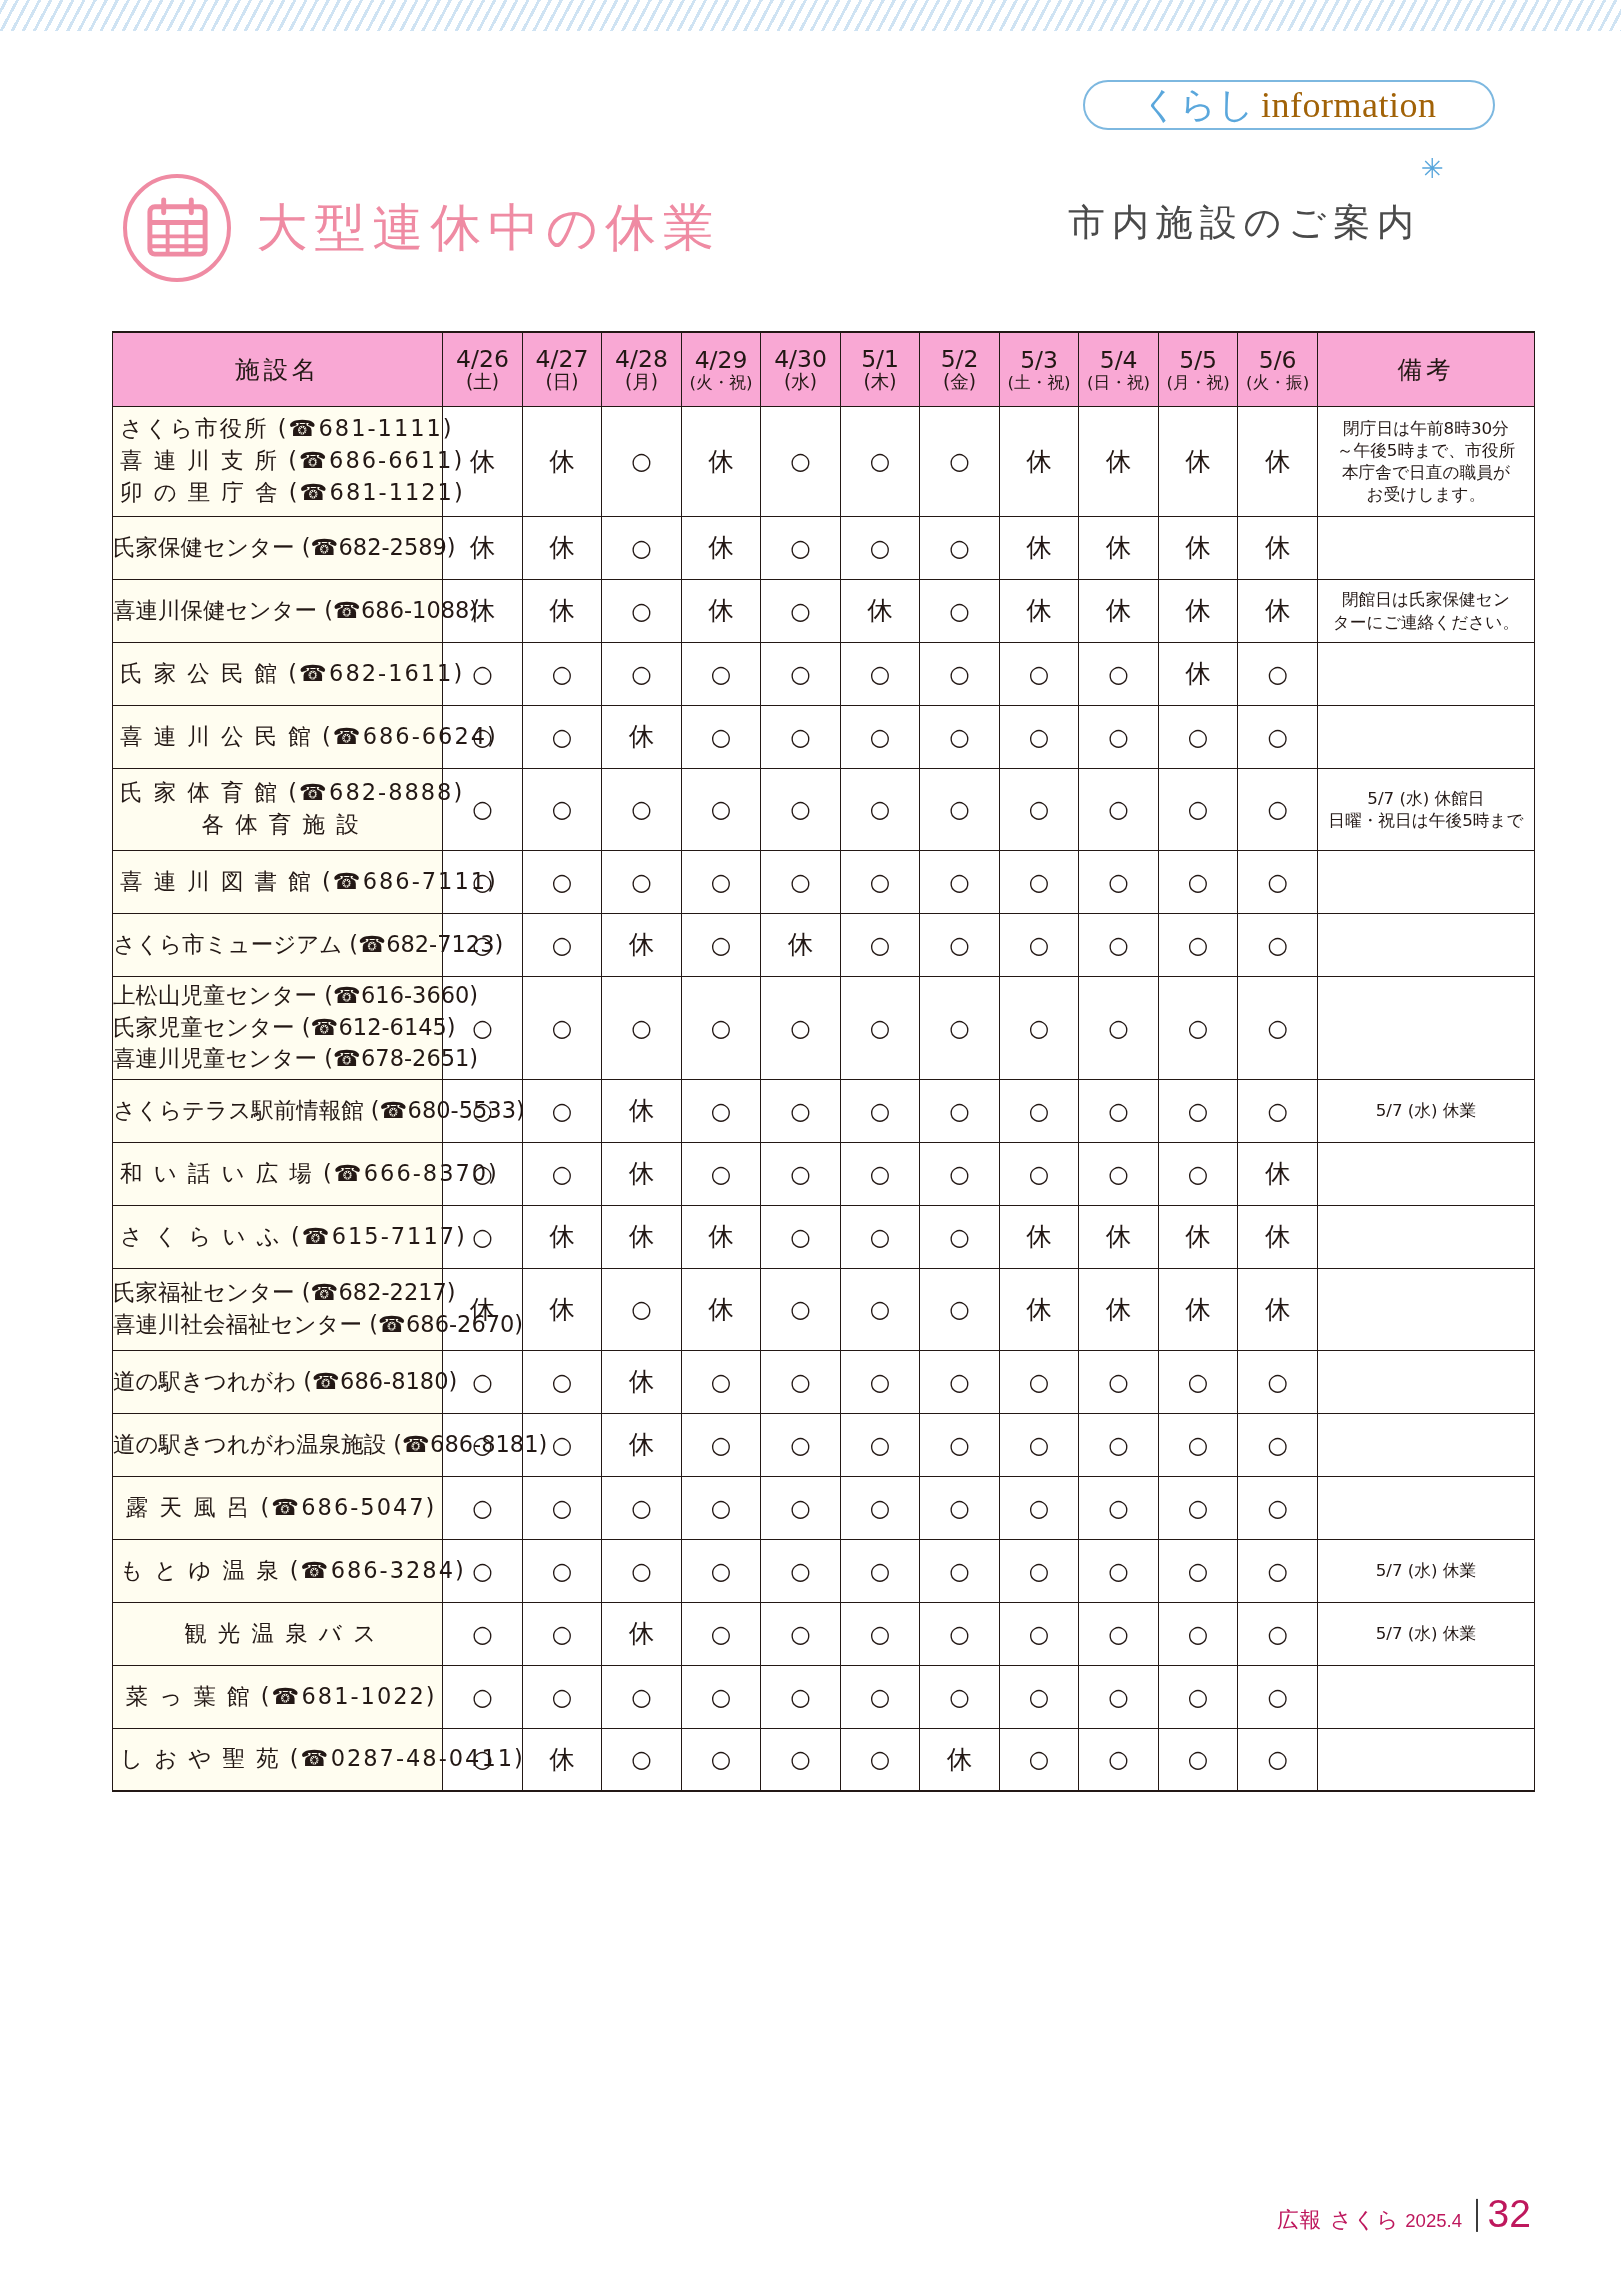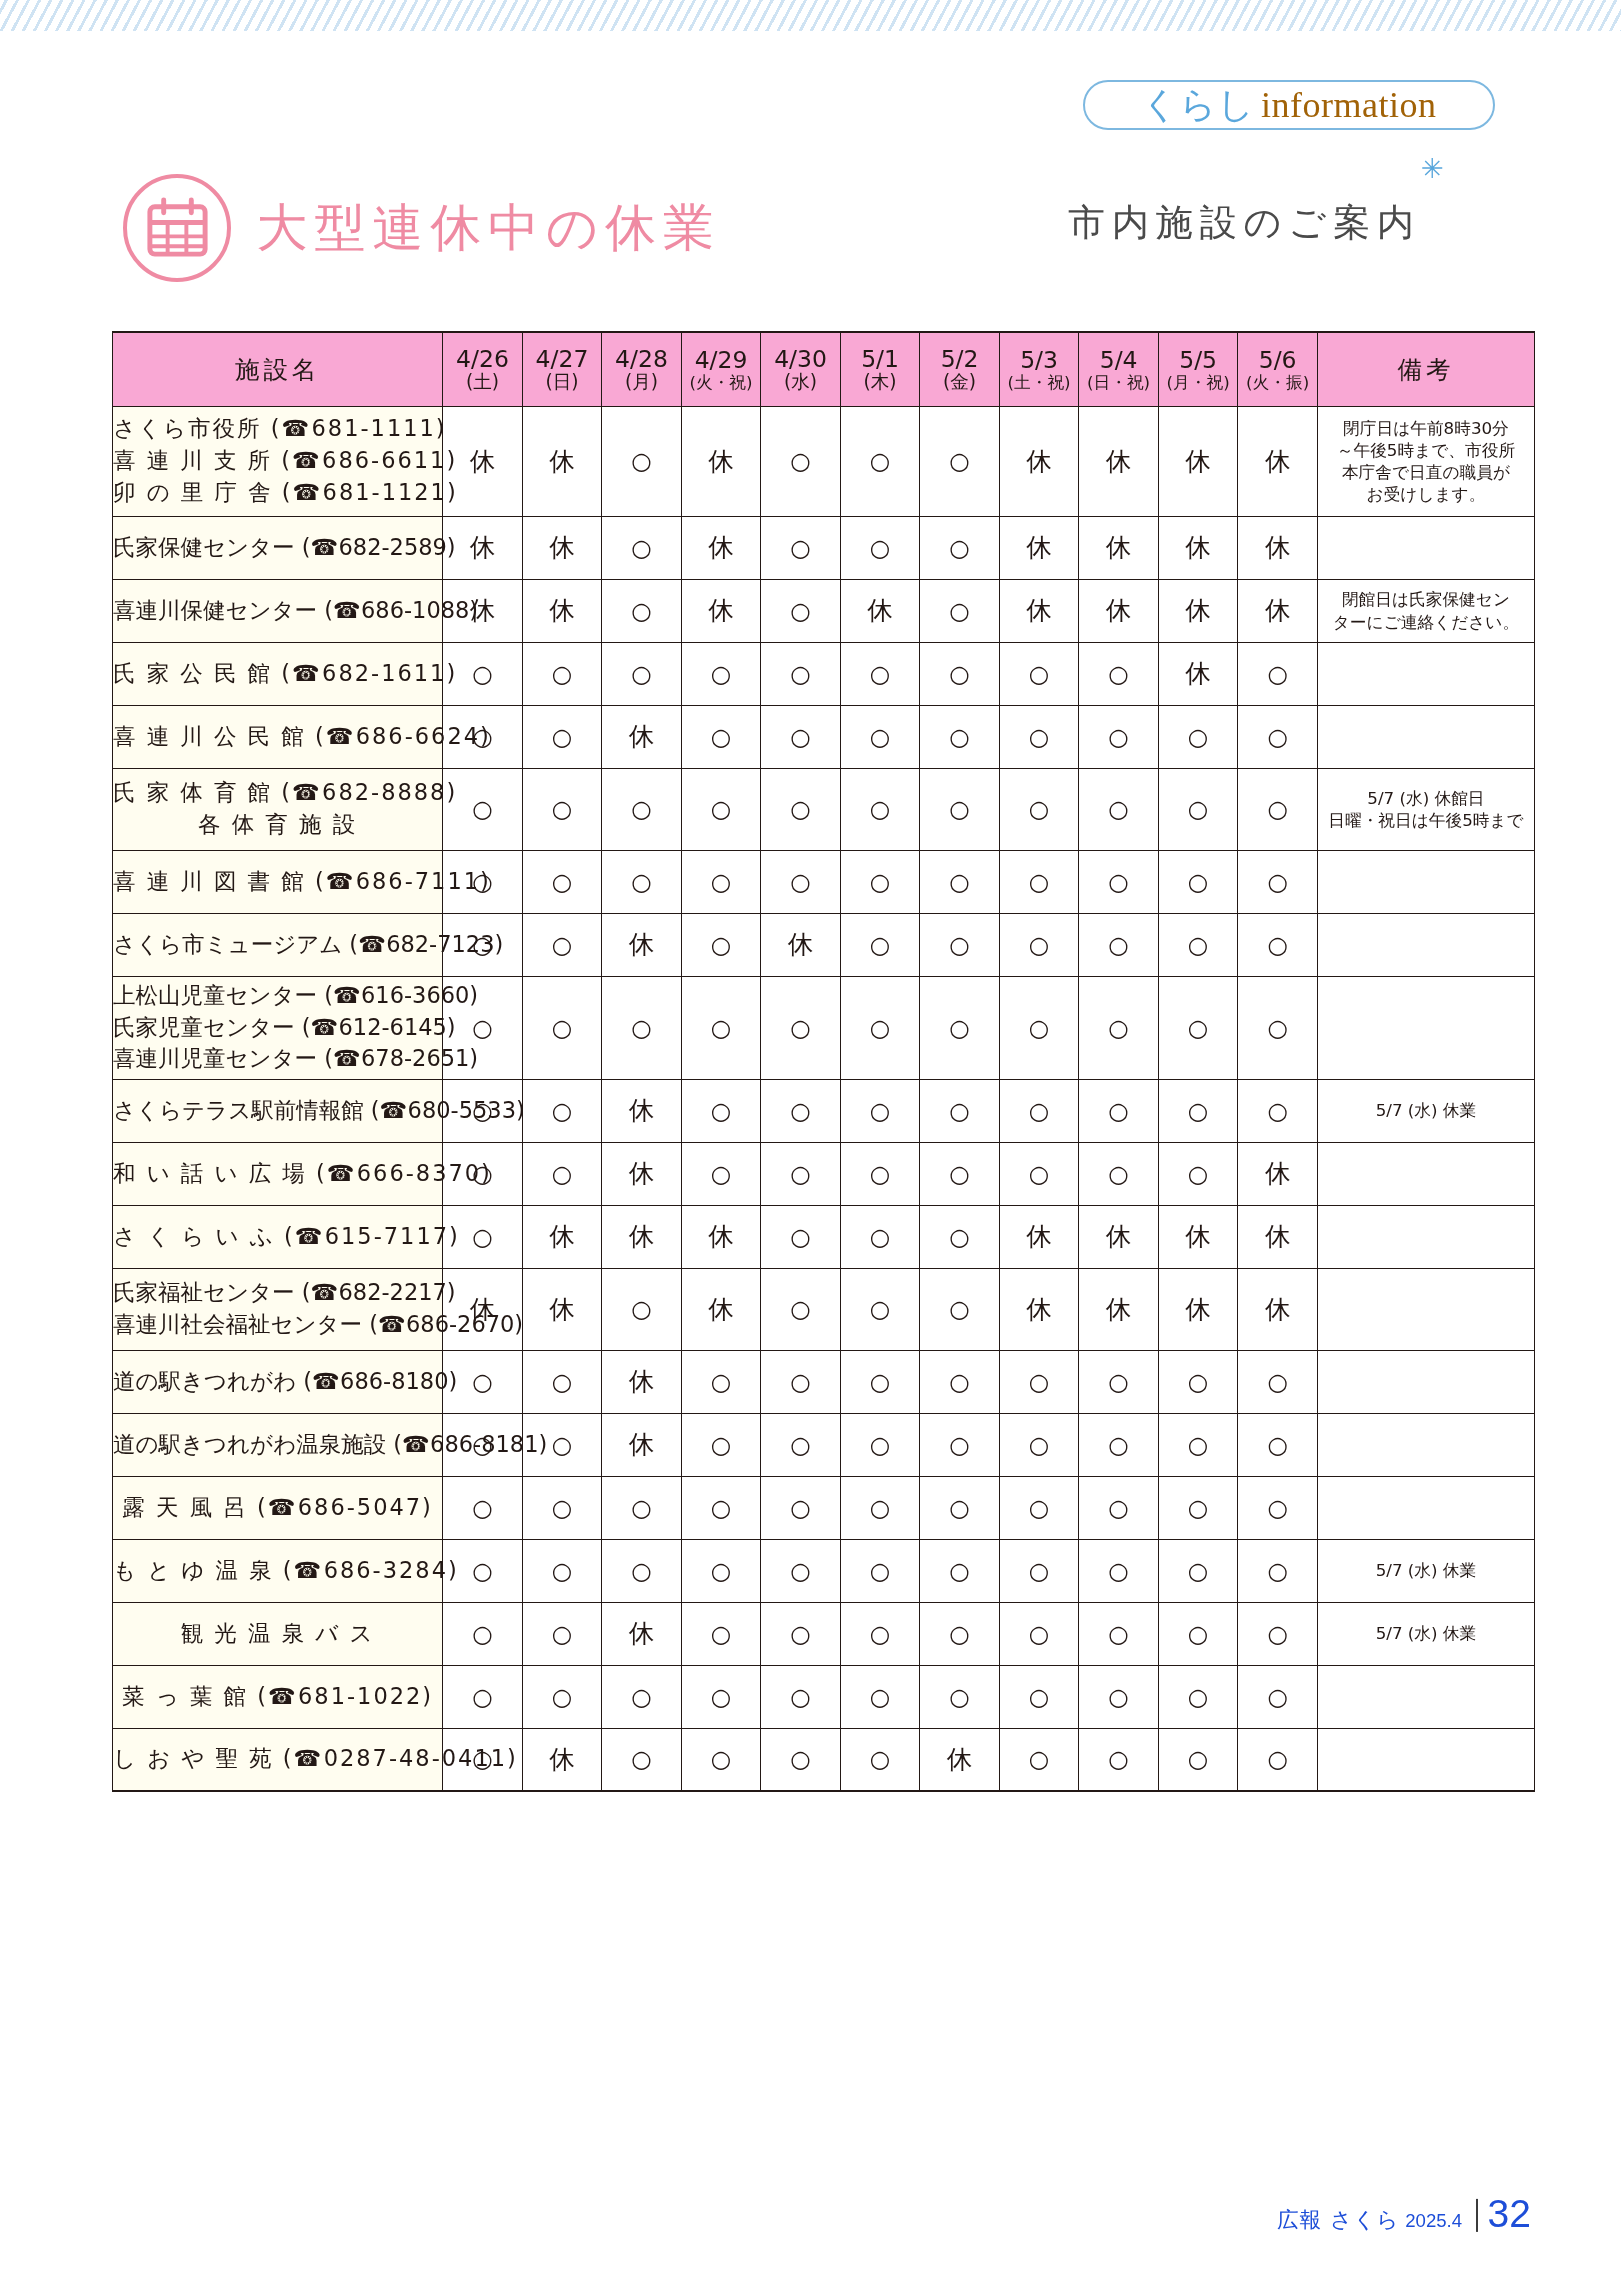--- a/index.html
+++ b/index.html
@@ -140,21 +140,21 @@
   tbody tr td { border-top: 2px solid #231815; }
 
   td.fname {
     text-align: left;
     padding: 9.8px 13.7px 9.8px 15.7px;
     font-size: 22.5px;
     line-height: 1.42;
     white-space: nowrap;
   }
   td.fname .ln { display: block; }
-  td.fname.sp { letter-spacing: 2px; }
+  td.fname.sp { letter-spacing: 2px; padding-left: 7px; }
 
   td.mark { font-size: 25.5px; }
   td.mark.o { font-size: 23.5px; }
   td.remark {
     text-align: left;
     padding: 8.8px 9.8px 8.8px 11.8px;
     font-size: 16.7px;
     line-height: 1.33;
   }
   td.remark .ln { display: block; }
@@ -169,21 +169,21 @@
   .row-h3 td { height: 82px; }
   .row-h4 td { height: 103px; }
 
   
   .footer {
     position: absolute;
     right: 90px;
     bottom: 57px;
     display: flex;
     align-items: baseline;
-    color: #1d4ed8;
+    color: #be185d;
   }
   .footer .fl {
     font-size: 21.6px;
     letter-spacing: 1px;
     font-family: "DejaVu Sans", sans-serif;
   }
   .footer .fd {
     font-size: 18.6px;
     margin-left: 5.9px;
     font-family: "Liberation Sans", sans-serif;

